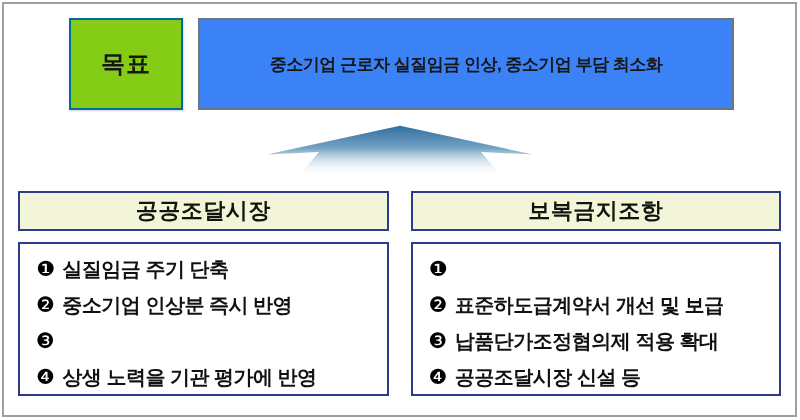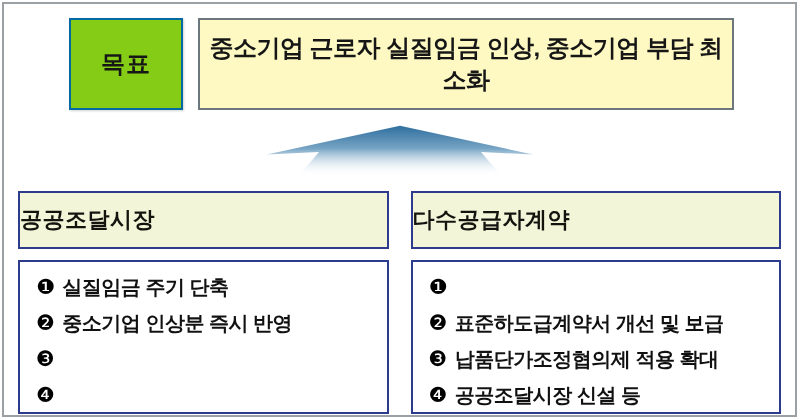--- a/index.html
+++ b/index.html
@@ -11,33 +11,33 @@
   }
   
   .goal-row { display:flex; align-items:stretch; margin:14px 0 0 65px; height:92px; }
   .goal-label-box {
     width:114px; background:#84cc16; border:2px solid #0369a1;
     display:flex; align-items:center; justify-content:center;
     font-size:24px; font-weight:bold; color:#161616; letter-spacing:1px;
     box-shadow:1px 1px 2px rgba(120,130,140,.35);
   }
   .goal-text-box {
-    width:536px; margin-left:15px; background:#fef9c3; border:2px solid #6b767d;
+    width:536px; margin-left:15px; background:#3b82f6; border:2px solid #6b767d;
     display:flex; align-items:center; justify-content:center;
-    font-size:24px; font-weight:bold; color:#161616; text-align:center;
+    font-size:17px; font-weight:bold; color:#161616; text-align:center;
     letter-spacing:-0.5px;
   }
   
   .arrow-wrap { display:flex; justify-content:center; margin-top:14px; height:54px; }
   
   .columns { display:flex; gap:22px; padding:0 14px; margin-top:13px; }
   .col { flex:1 1 0; display:flex; flex-direction:column; }
   .col-header {
-    height:58px; background:#f3f5d9; border:2.5px solid #2c3b8c;
-    display:flex; align-items:center; justify-content:flex-start;
+    height:40px; background:#f3f5d9; border:2.5px solid #2c3b8c;
+    display:flex; align-items:center; justify-content:center;
     font-size:22px; font-weight:bold; color:#14140f; letter-spacing:0.5px;
   }
   .col-list {
     margin-top:11px; height:154px; background:#ffffff; border:2.5px solid #2c3b8c;
     padding:13px 10px 0 16px; display:flex; flex-direction:column; gap:12px;
   }
   .list-item {
     display:flex; align-items:center; font-size:20px; font-weight:bold;
     color:#111111; line-height:24px; letter-spacing:-0.5px; white-space:nowrap;
   }
@@ -83,27 +83,28 @@
         </div>
         <div class="list-item">
           <span class="bullet">❷</span>
           <span>중소기업 인상분 즉시 반영</span>
         </div>
         <div class="list-item">
           <span class="bullet">❸</span>
         </div>
         <div class="list-item">
           <span class="bullet">❹</span>
+          <span>상생 노력을 기관 평가에 반영</span>
         </div>
       </div>
     </div>
 
     <div class="col">
       <div class="col-header">
-        <span>다수공급자계약</span>
+        <span>보복금지조항</span>
       </div>
       <div class="col-list">
         <div class="list-item">
           <span class="bullet">❶</span>
         </div>
         <div class="list-item">
           <span class="bullet">❷</span>
           <span>표준하도급계약서 개선 및 보급</span>
         </div>
         <div class="list-item">

